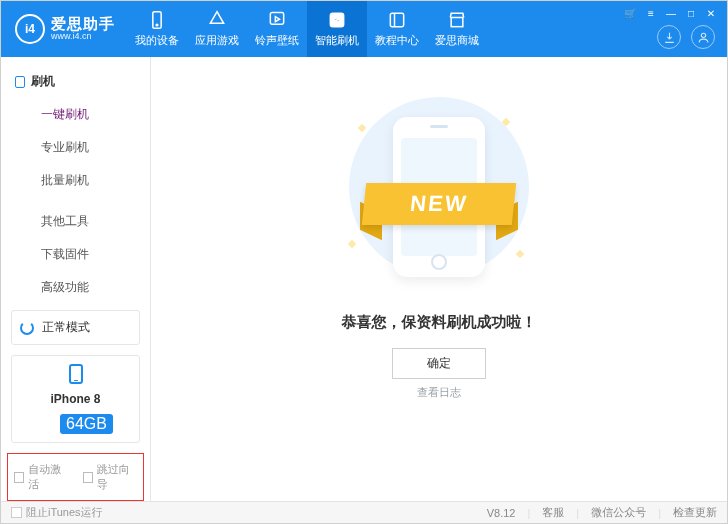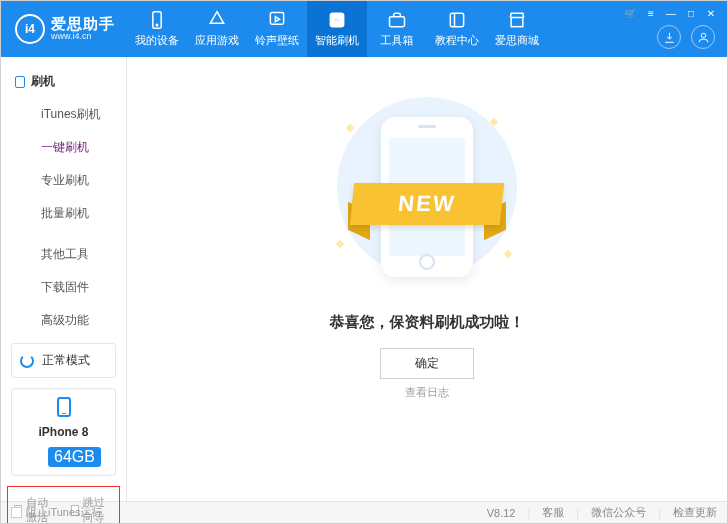--- a/index.html
+++ b/index.html
@@ -15,21 +15,21 @@
   .nav-item { width: 60px; display:flex; flex-direction:column; align-items:center; justify-content:center; gap:3px; cursor:pointer; font-size:11px; }
   .nav-item.active { background:#0a73d4; }
   .nav-item svg { width:20px; height:20px; }
   .header-right { position:absolute; right:10px; top:6px; display:flex; gap:8px; }
   .win-btn { width:12px; height:12px; display:flex; align-items:center; justify-content:center; color:#fff; font-size:10px; cursor:pointer; }
   .header-circles { position:absolute; right:12px; bottom:8px; display:flex; gap:10px;}
   .circle-btn { width:24px; height:24px; border:1.5px solid #9dc9f5; border-radius:50%; display:flex; align-items:center; justify-content:center; cursor:pointer; color:#cfe5fb;}
   .circle-btn svg{width:13px;height:13px;}
   
   .body { display:flex; height:calc(100% - 56px - 22px); }
-  .sidebar { width:126px; border-right:1px solid #e5e5e5; padding:10px 0 0 0; display:flex; flex-direction:column; }
+  .sidebar { width:150px; border-right:1px solid #e5e5e5; padding:10px 0 0 0; display:flex; flex-direction:column; }
   .side-group-title { display:flex; align-items:center; gap:6px; padding:6px 14px; font-size:12px; color:#333; font-weight:700;}
   .side-group-title .sq { width:10px; height:12px; border:1.5px solid #1d8bed; border-radius:2px;}
   .side-group-title .ham { display:flex; flex-direction:column; gap:2px;}
   .side-group-title .ham span{display:block;width:12px;height:1.5px;background:#666;}
   .side-list { padding:2px 0 6px 0;}
   .side-item { padding:8px 14px 8px 40px; font-size:12px; color:#555; cursor:pointer; }
   .side-item.selected { color:#701a75; }
   .side-spacer { flex:1; }
   .mode-box, .device-box { margin:0 10px 10px 10px; border:1px solid #e6e6e6; border-radius:3px; padding:8px 8px; display:flex; align-items:center; gap:8px; font-size:12px; color:#333; background:#fff;}
   .mode-box .spinner{ width:14px; height:14px; border:2px solid #1d8bed; border-top-color:transparent; border-radius:50%;}
@@ -97,27 +97,20 @@
       </div>
       <div class="nav-item active">
         <svg viewBox="0 0 24 24" fill="none" stroke="#fff" stroke-width="1.8">
           <rect x="4" y="4" width="16" height="16" rx="3" fill="#fff"></rect>
           <path d="M13 6l-5 7h4l-1 5 5-7h-4z" fill="#1d8bed"></path>
         </svg>
         <span>智能刷机</span>
       </div>
       <div class="nav-item">
         <svg viewBox="0 0 24 24" fill="none" stroke="#fff" stroke-width="1.8">
-          <rect x="3" y="8" width="18" height="12" rx="2"></rect>
-          <path d="M8 8V6a2 2 0 012-2h4a2 2 0 012 2v2"></path>
-        </svg>
-        <span>工具箱</span>
-      </div>
-      <div class="nav-item">
-        <svg viewBox="0 0 24 24" fill="none" stroke="#fff" stroke-width="1.8">
           <rect x="4" y="4" width="16" height="16" rx="2"></rect>
           <line x1="9" y1="4" x2="9" y2="20"></line>
         </svg>
         <span>教程中心</span>
       </div>
       <div class="nav-item">
         <svg viewBox="0 0 24 24" fill="none" stroke="#fff" stroke-width="1.8">
           <path d="M4 9l1-5h14l1 5"></path>
           <rect x="5" y="9" width="14" height="11"></rect>
         </svg>
@@ -147,21 +140,20 @@
 </div>
 
 <div class="body">
   <div class="sidebar">
     <div id="side-groups">
         <div class="side-group-title">
           <span class="sq"></span>
           <span>刷机</span>
         </div>
         <div class="side-list">
-          <div class="side-item">iTunes刷机</div>
           <div class="side-item selected">一键刷机</div>
           <div class="side-item">专业刷机</div>
           <div class="side-item">批量刷机</div>
         </div>
         <div class="side-list">
           <div class="side-item">其他工具</div>
           <div class="side-item">下载固件</div>
           <div class="side-item">高级功能</div>
         </div>
       </div>

